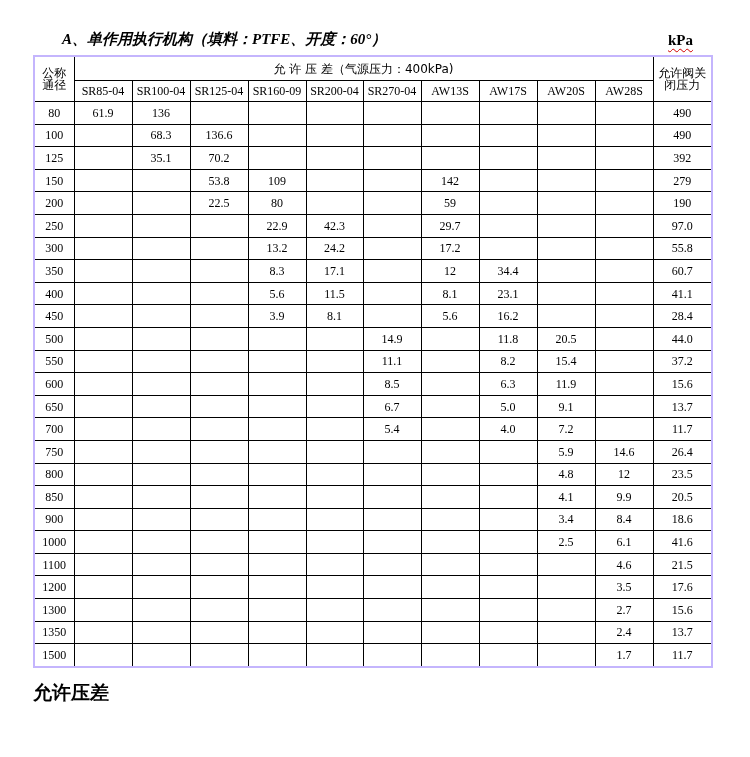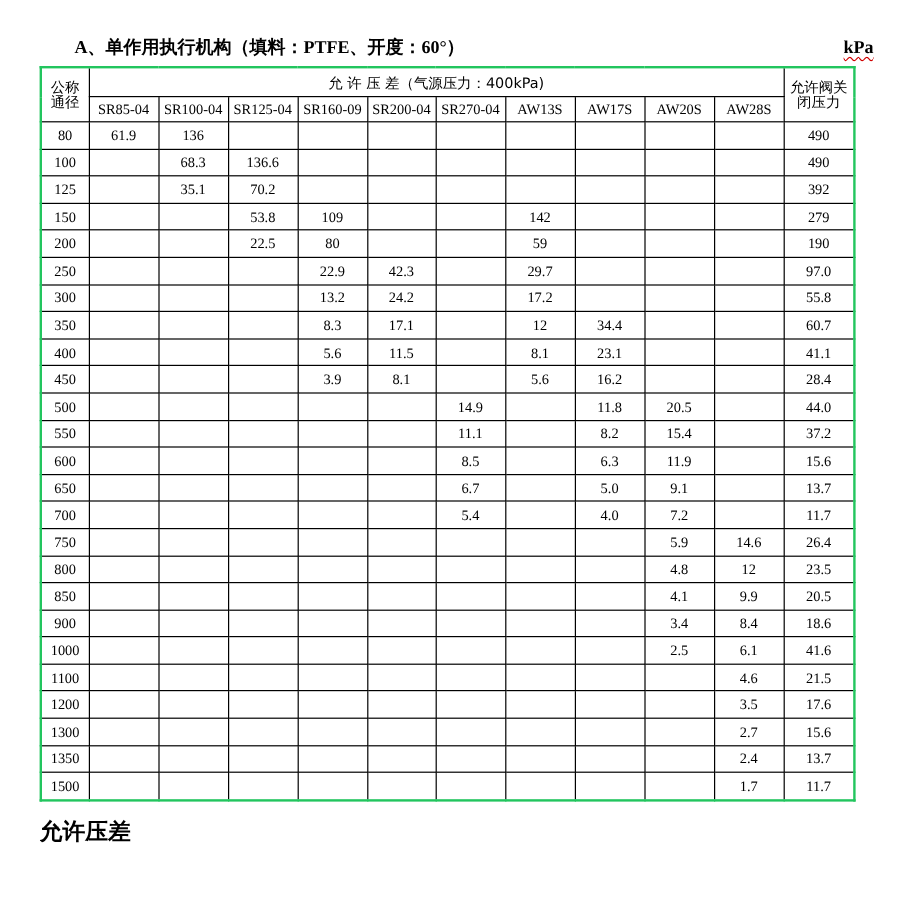--- a/index.html
+++ b/index.html
@@ -1,24 +1,24 @@
 <!DOCTYPE html>
 <html><head>
 <meta charset="utf-8">
 <style>
   html, body { margin: 0; padding: 0; background: #ffffff; }
   body { width: 750px; height: 757px; position: relative; overflow: hidden;
          font-family: "Liberation Serif", "DejaVu Serif", serif; color: #000; }
   .title { position: absolute; left: 62px; top: 30px; font-size: 15px; font-weight: bold;
-           font-family: "Liberation Serif", "DejaVu Serif", serif; white-space: nowrap; }
+           font-family: "Liberation Serif", "DejaVu Serif", serif; white-space: nowrap; font-style: italic; }
   .unit { position: absolute; left: 668px; top: 32px; font-size: 15px; font-weight: bold;
           text-decoration: underline wavy #d00000; text-decoration-thickness: 1px;
-          text-underline-offset: 3px; margin-left: 35px; }
+          text-underline-offset: 3px; }
   table.grid { position: absolute; left: 33px; top: 55px; border-collapse: collapse;
-               border: 2px solid #22c55e; table-layout: fixed; }
+               border: 2px solid #c4b5fd; table-layout: fixed; }
   table.grid td, table.grid th { border: 1px solid #000; padding: 0; text-align: center;
                font-weight: normal; font-size: 12px; line-height: 1; overflow: hidden; white-space: nowrap; }
   table.grid th { font-size: 12px; }
   .cjk { font-family: "DejaVu Sans", "Liberation Sans", sans-serif; font-size: 12px; }
   .hdr1 th { height: 23px; }
   .hdr2 th { height: 20px; }
   tbody tr td { height: 21.6px; }
   td.dn { text-align: left; padding-left: 11px; }
   td.val { text-align: left; padding-left: 18px; }
   td.close { text-align: center; }

